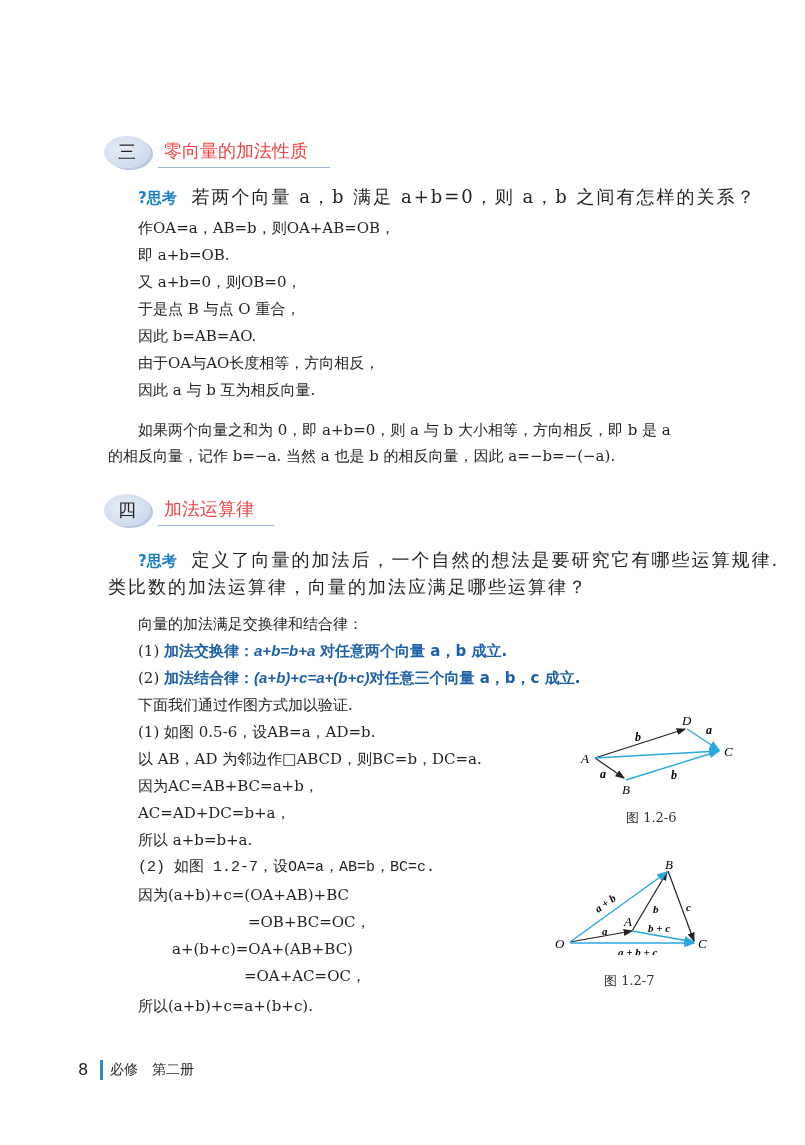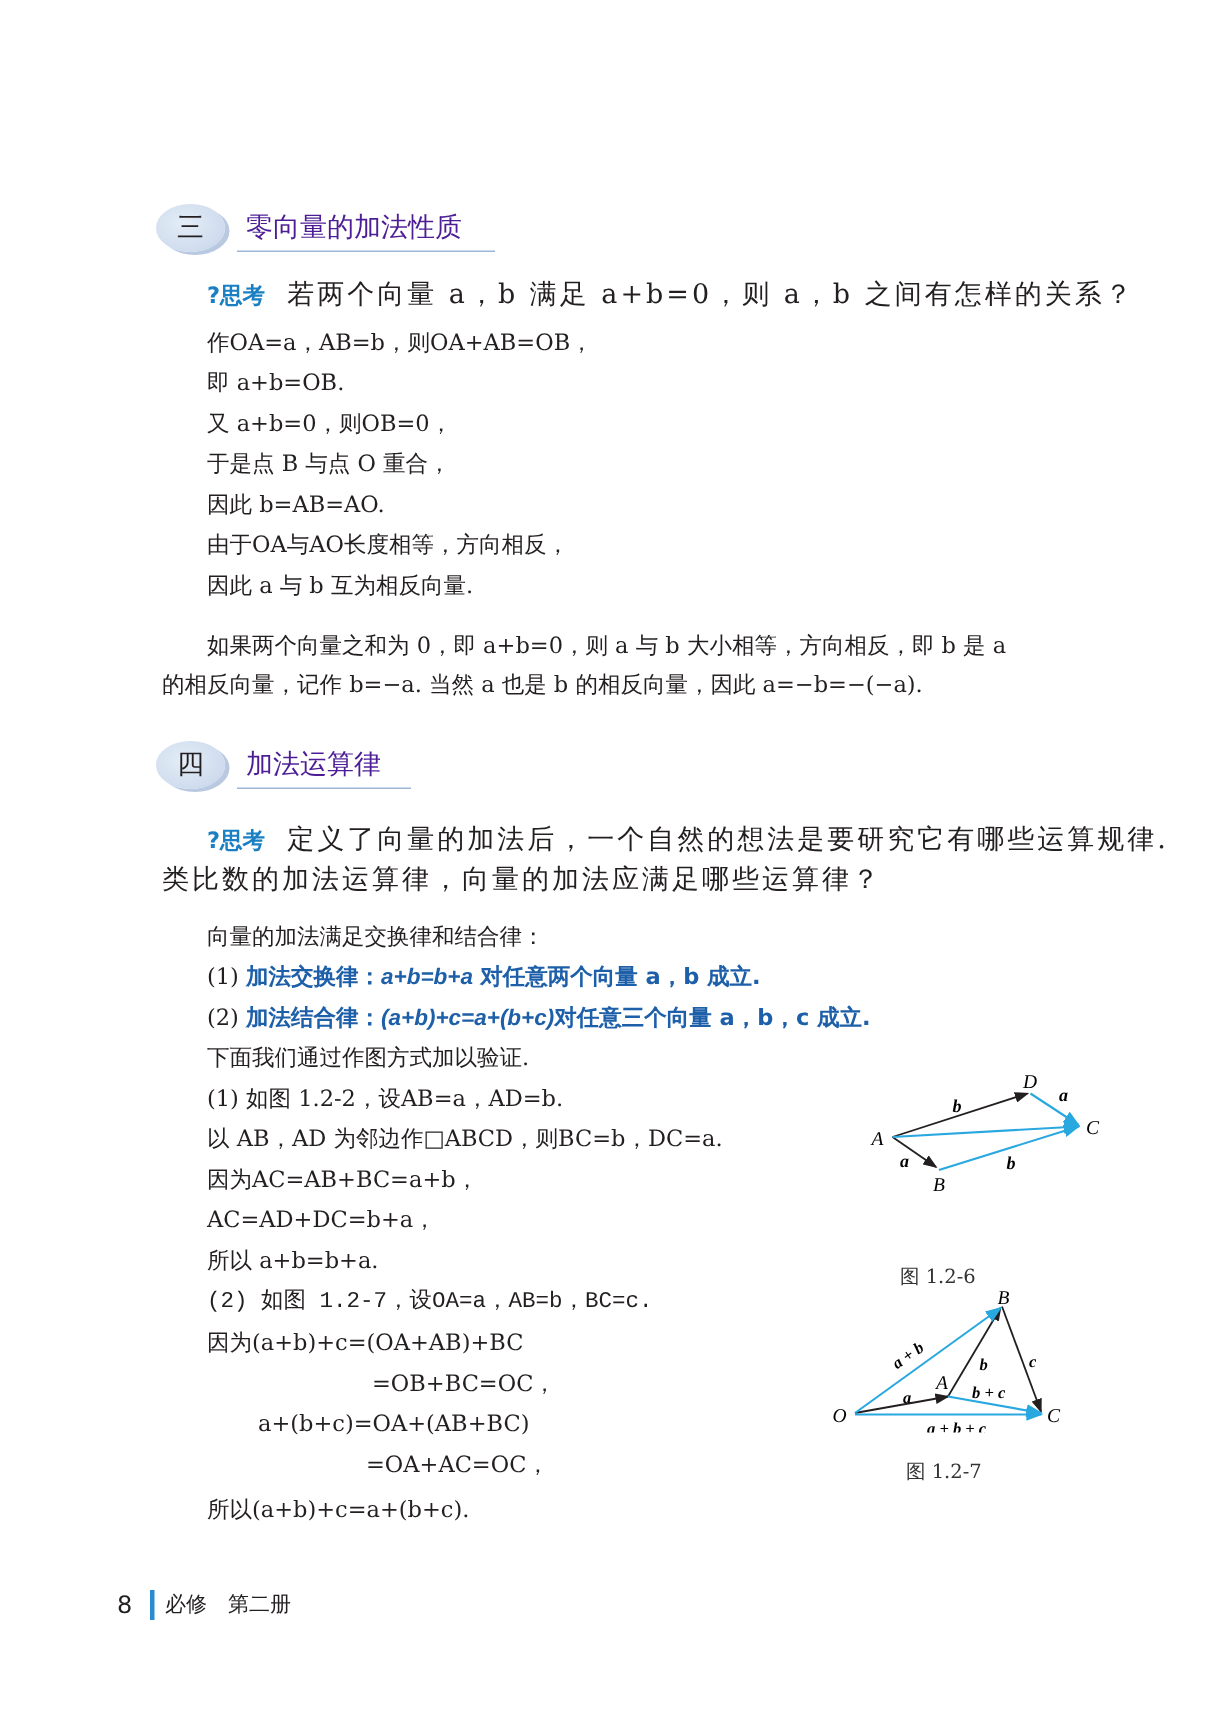--- a/index.html
+++ b/index.html
@@ -8,21 +8,21 @@
   .abs { position: absolute; }
   .line { position: absolute; left: 138px; font-size: 15px; line-height: 20px; white-space: nowrap; }
   .para { position: absolute; font-size: 15px; line-height: 20px; white-space: nowrap; }
   b.v { font-weight: bold; font-style: italic; font-family: Liberation Sans, sans-serif; }
   .section-head { position: absolute; left: 104px; height: 40px; }
   .badge { position: absolute; left: 0; top: 0; width: 46px; height: 32px; border-radius: 50%;
            background: radial-gradient(ellipse at 40% 40%, #e4edf7 0%, #cfdcee 70%, #a9bedb 100%);
            box-shadow: 3px 2px 0 #b9c9e1; font-family: "DejaVu Sans", sans-serif; font-size: 18px;
            color: #231f20; text-align: center; line-height: 32px; }
   .section-title { position: absolute; left: 60px; top: 3px; font-family: "DejaVu Sans", sans-serif;
-                   font-size: 18px; color: #4c1d95; white-space: nowrap; }
+                   font-size: 18px; color: #ef4444; white-space: nowrap; }
   .section-rule { position: absolute; left: 54px; top: 31px; height: 1px; background: #9bb6d6; }
   .think-label { color: #1a7fc3; font-family: "DejaVu Sans", sans-serif; font-weight: bold; font-size: 15px; }
   .think-q { color: #1a7fc3; font-weight: bold; font-family: "DejaVu Sans", sans-serif; }
   .kai { font-family: "DejaVu Serif", serif; letter-spacing: 2px; font-size: 18px; }
   .blue { color: #1d5fa8; }
   .fig-caption { position: absolute; font-size: 13px; color: #333; white-space: nowrap; }
   .footer-num { position: absolute; left: 78px; top: 1060px; font-family: "DejaVu Sans", sans-serif; font-size: 16px; color: #231f20; }
   .footer-bar { position: absolute; left: 100px; top: 1060px; width: 3px; height: 20px; background: #2a8bd1; }
   .footer-text { position: absolute; left: 110px; top: 1061px; font-size: 14px; color: #231f20; white-space: nowrap; }
   svg text { font-family: "Liberation Serif", serif; }
@@ -72,21 +72,21 @@
   <span class="blue" style="font-family:'DejaVu Sans',sans-serif;font-weight:bold;">对任意两个向量 a，b 成立.</span>
 </div>
 
 <div class="line" style="top:668px;">
   <span>(2)</span>
   <span class="blue" style="font-family:'DejaVu Sans',sans-serif;font-weight:bold;">加法结合律：</span><b class="v blue">(a+b)+c=a+(b+c)</b><span class="blue" style="font-family:'DejaVu Sans',sans-serif;font-weight:bold;text-align:right;">对任意三个向量 a，b，c 成立.</span>
 </div>
 
 <div class="line" style="top:695px;">下面我们通过作图方式加以验证.</div>
 
-<div class="line" style="top:722px;">(1) 如图 1.2-2，设AB=a，AD=b.</div>
+<div class="line" style="top:722px;">(1) 如图 0.5-6，设AB=a，AD=b.</div>
 <div class="line" style="top:749px;">以 AB，AD 为邻边作□ABCD，则BC=b，DC=a.</div>
 <div class="line" style="top:776px;">因为AC=AB+BC=a+b，</div>
 <div class="line" style="top:803px;">AC=AD+DC=b+a，</div>
 <div class="line" style="top:830px;">所以 a+b=b+a.</div>
 
 <svg class="abs" style="left:575px; top:710px;" width="170" height="85">
   <defs>
     <marker id="ak" markerWidth="8" markerHeight="6" refX="7" refY="3" orient="auto">
         <path d="M0,0 L8,3 L0,6 z" fill="#231f20"></path>
       </marker>
@@ -101,21 +101,21 @@
   <line x1="20" y1="48" x2="144" y2="41" stroke="#29a8e0" stroke-width="1.4" marker-end="url(#ac)"></line>
   <text x="6" y="53" font-size="13" font-style="italic">A</text>
   <text x="47" y="84" font-size="13" font-style="italic">B</text>
   <text x="149" y="46" font-size="13" font-style="italic">C</text>
   <text x="107" y="15" font-size="13" font-style="italic">D</text>
   <text x="60" y="31" font-size="12" font-weight="bold" font-style="italic">b</text>
   <text x="131" y="24" font-size="12" font-weight="bold" font-style="italic">a</text>
   <text x="25" y="68" font-size="12" font-weight="bold" font-style="italic">a</text>
   <text x="96" y="69" font-size="12" font-weight="bold" font-style="italic">b</text>
 </svg>
-<div class="fig-caption" style="left:600px; top:809px;margin-top:33px;">图 1.2-6</div>
+<div class="fig-caption" style="left:626px; top:809px;">图 1.2-6</div>
 
 <div class="line" style="top:858px;font-family:Liberation Mono, monospace;">(2) 如图 1.2-7，设OA=a，AB=b，BC=c.</div>
 <div class="line" style="top:885px;">因为(a+b)+c=(OA+AB)+BC</div>
 <div class="line" style="left:248px; top:912px;text-align:center;">=OB+BC=OC，</div>
 <div class="line" style="left:172px; top:939px;">a+(b+c)=OA+(AB+BC)</div>
 <div class="line" style="left:244px; top:966px;">=OA+AC=OC，</div>
 <div class="line" style="top:996px;">所以(a+b)+c=a+(b+c).</div>
 
 <svg class="abs" style="left:550px; top:855px;" width="170" height="100">
   <defs>

